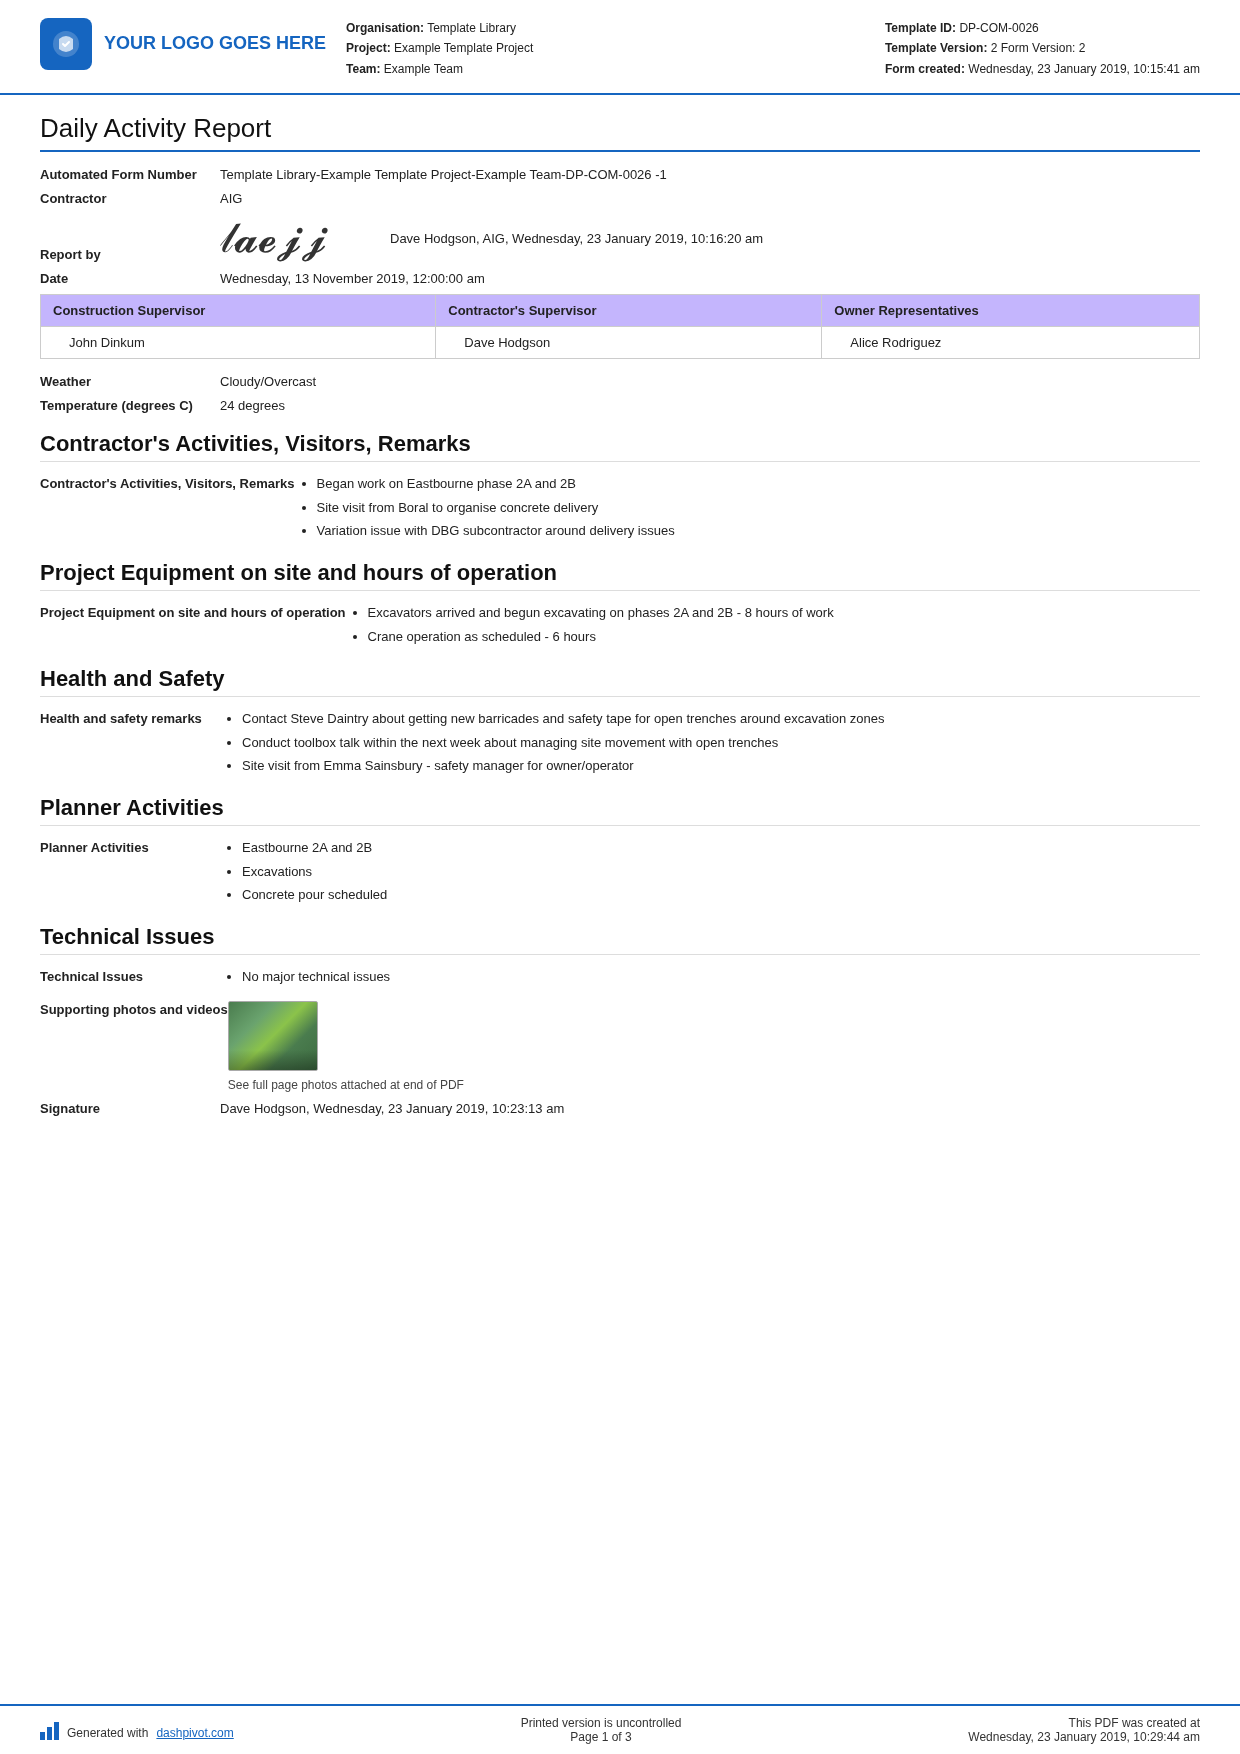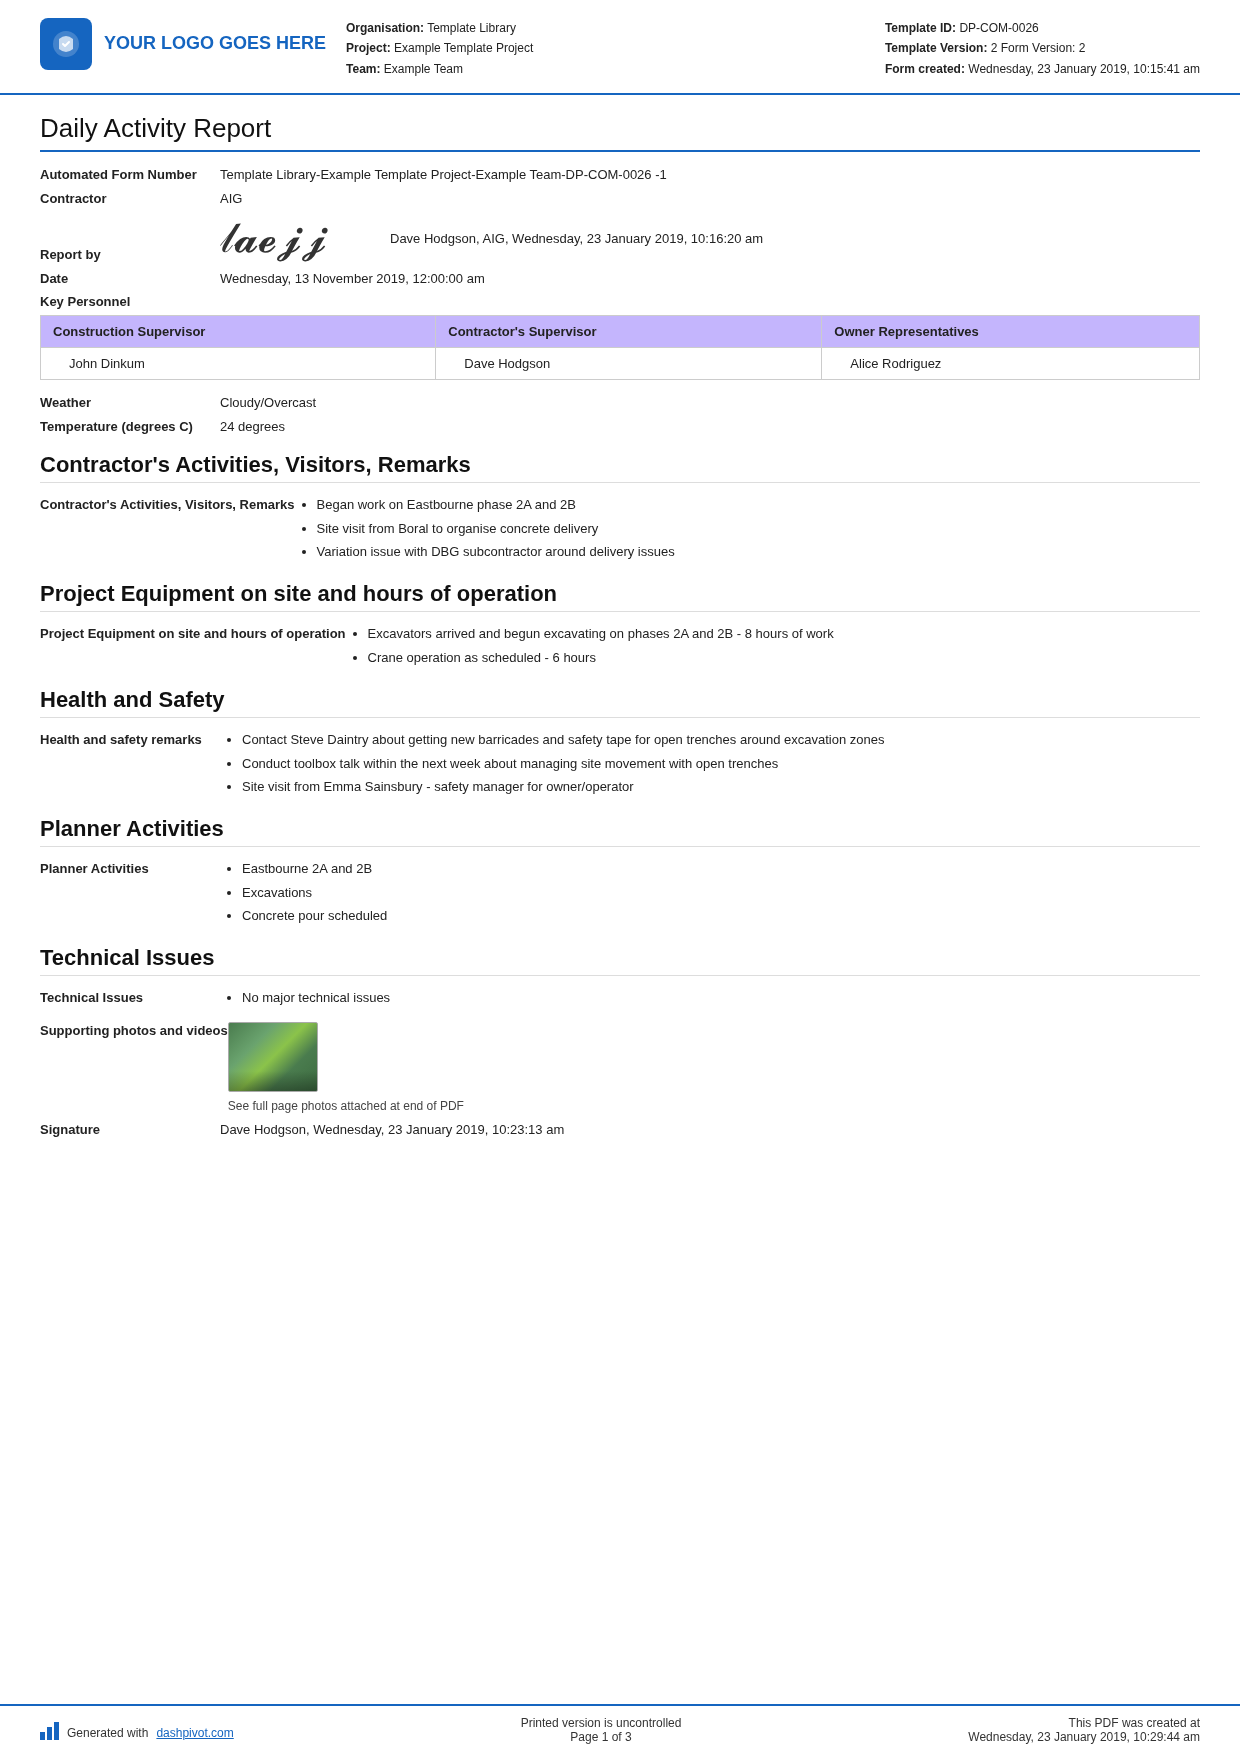--- a/index.html
+++ b/index.html
@@ -287,21 +287,20 @@
           <div>Dave Hodgson, AIG, Wednesday, 23 January 2019, 10:16:20 am</div>
         </div>
       </div>
     </div>
 
     <div class="field-row" style="margin-top: 8px;">
       <div class="field-label">Date</div>
       <div class="field-value">Wednesday, 13 November 2019, 12:00:00 am</div>
     </div>
 
-    <div class="section-label">Key Personnel</div>
     <table class="personnel-table">
       <thead>
         <tr>
           <th>Construction Supervisor</th>
           <th>Contractor's Supervisor</th>
           <th>Owner Representatives</th>
         </tr>
       </thead>
       <tbody>
         <tr>

